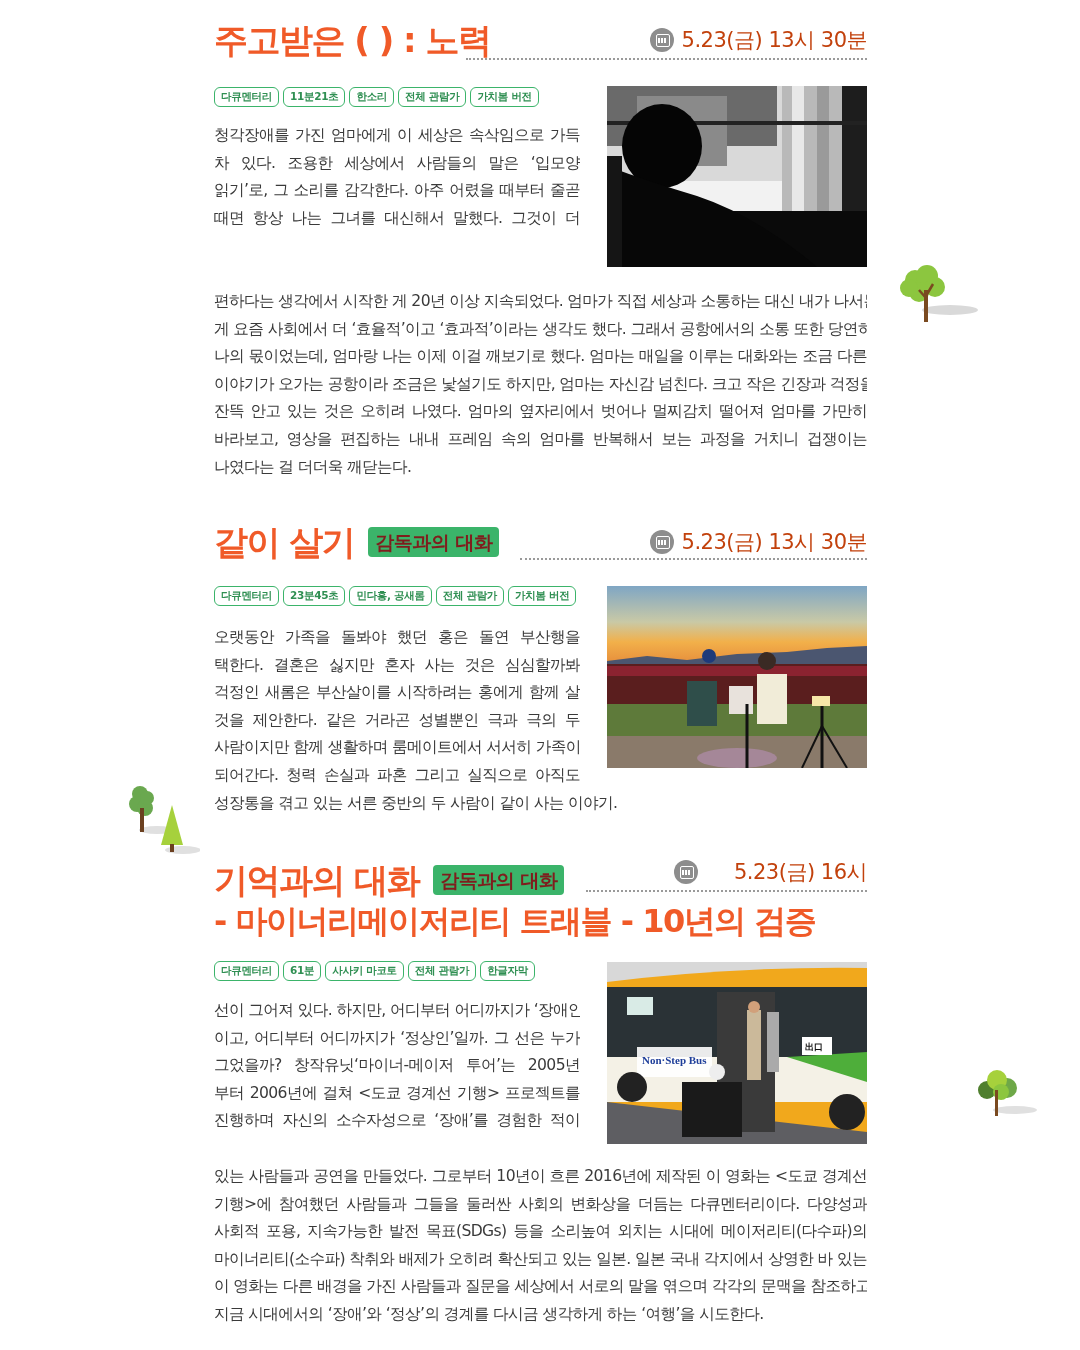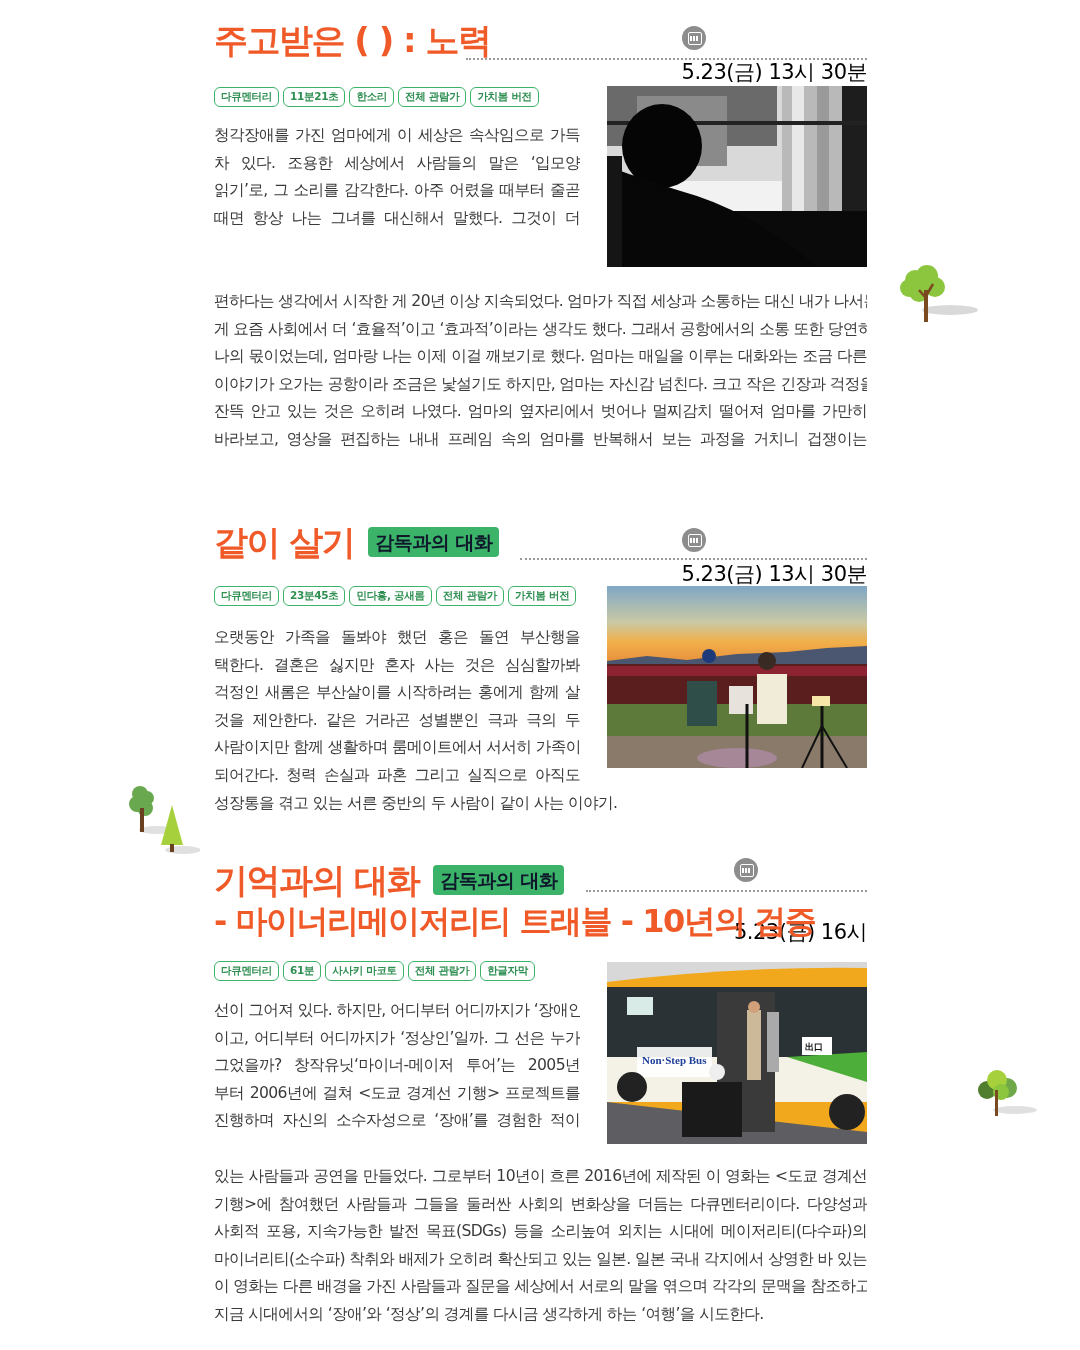--- a/index.html
+++ b/index.html
@@ -2,23 +2,23 @@
 <html><head>
 <meta charset="utf-8">
 <style>
   * { box-sizing: border-box; margin: 0; padding: 0; }
   html, body { width: 1080px; height: 1350px; background: #ffffff; overflow: hidden; }
   body { position: relative; font-family: "DejaVu Sans", "Liberation Sans", sans-serif; color: #3a3a3a; }
 
   .section { position: absolute; left: 214px; width: 653px; }
   .title { position: absolute; left: 0; top: 0; font-size: 34px; font-weight: bold; color: #f05a28; letter-spacing: -1.5px; white-space: nowrap; line-height: 44px; }
   .title-line2 { position: absolute; left: 0; font-size: 32px; font-weight: bold; color: #f05a28; letter-spacing: -1.5px; white-space: nowrap; line-height: 42px; text-align: right; }
-  .badge { display: inline-block; background: #3bb46a; color: #0f172a; font-size: 19px; font-weight: bold; padding: 0 7px; border-radius: 4px; line-height: 30px; height: 30px; vertical-align: middle; margin-left: 14px; letter-spacing: -0.5px; position: relative; top: -3px; }
+  .badge { display: inline-block; background: #3bb46a; color: #7f1d1d; font-size: 19px; font-weight: bold; padding: 0 7px; border-radius: 4px; line-height: 30px; height: 30px; vertical-align: middle; margin-left: 14px; letter-spacing: -0.5px; position: relative; top: -3px; }
   .dash { position: absolute; right: 0; border-top: 2px dotted #9a9a9a; height: 0; }
-  .date { position: absolute; right: 0; top: 8px; display: flex; gap: 8px; font-size: 21px; color: #000000; white-space: nowrap; letter-spacing: -0.5px; flex-direction: column; }
+  .date { position: absolute; right: 0; top: 8px; display: flex; align-items: center; gap: 8px; font-size: 21px; color: #c2410c; white-space: nowrap; letter-spacing: -0.5px; }
   .cal { width: 24px; height: 24px; border-radius: 50%; background: #8d8d8d; position: relative; flex: none; }
   .cal::before { content: ""; position: absolute; left: 6px; top: 6px; width: 12px; height: 11px; border: 1.5px solid #fff; border-radius: 2px; }
   .cal::after { content: ""; position: absolute; left: 8px; top: 10px; width: 8px; height: 5px; background: repeating-linear-gradient(90deg, #fff 0 2px, transparent 2px 3px); }
 
   .tags { display: flex; gap: 4px; position: absolute; left: 0; }
   .tag { border: 1.6px solid #3bb46a; color: #2f8f52; border-radius: 6px; font-size: 10.5px; font-weight: bold; padding: 0 6px; height: 20px; line-height: 17px; white-space: nowrap; letter-spacing: -0.3px; }
 
   .body-text { position: absolute; left: 0; font-size: 15.6px; line-height: 27.6px; color: #3a3a3a; letter-spacing: -0.6px; text-align: justify; }
   .body-text .ln { display: block; text-align: justify; text-align-last: justify; white-space: nowrap; overflow: hidden; }
   .body-text .ln.last { text-align-last: left; }
@@ -71,20 +71,21 @@
     <span class="ln">읽기’로, 그 소리를 감각한다. 아주 어렸을 때부터 줄곧</span>
     <span class="ln">때면 항상 나는 그녀를 대신해서 말했다. 그것이 더</span>
   </div>
   <div class="body-text" style="top:270px; width:653px;">
     <span class="ln">편하다는 생각에서 시작한 게 20년 이상 지속되었다. 엄마가 직접 세상과 소통하는 대신 내가 나서는</span>
     <span class="ln">게 요즘 사회에서 더 ‘효율적’이고 ‘효과적’이라는 생각도 했다. 그래서 공항에서의 소통 또한 당연히</span>
     <span class="ln">나의 몫이었는데, 엄마랑 나는 이제 이걸 깨보기로 했다. 엄마는 매일을 이루는 대화와는 조금 다른</span>
     <span class="ln">이야기가 오가는 공항이라 조금은 낯설기도 하지만, 엄마는 자신감 넘친다. 크고 작은 긴장과 걱정을</span>
     <span class="ln">잔뜩 안고 있는 것은 오히려 나였다. 엄마의 옆자리에서 벗어나 멀찌감치 떨어져 엄마를 가만히</span>
     <span class="ln">바라보고, 영상을 편집하는 내내 프레임 속의 엄마를 반복해서 보는 과정을 거치니 겁쟁이는</span>
+    <span class="ln last">나였다는 걸 더더욱 깨닫는다.</span>
   </div>
 </section>
 
 <section class="section" style="top:520px; height:300px;">
   <div class="title" style="top:0;">
     <span>같이 살기</span><span class="badge">감독과의 대화</span>
   </div>
   <div class="dash" style="left: 306px; top: 38px; width: 347px;"></div>
   <div class="date" style="top:8px;">
     <span class="cal"></span>

